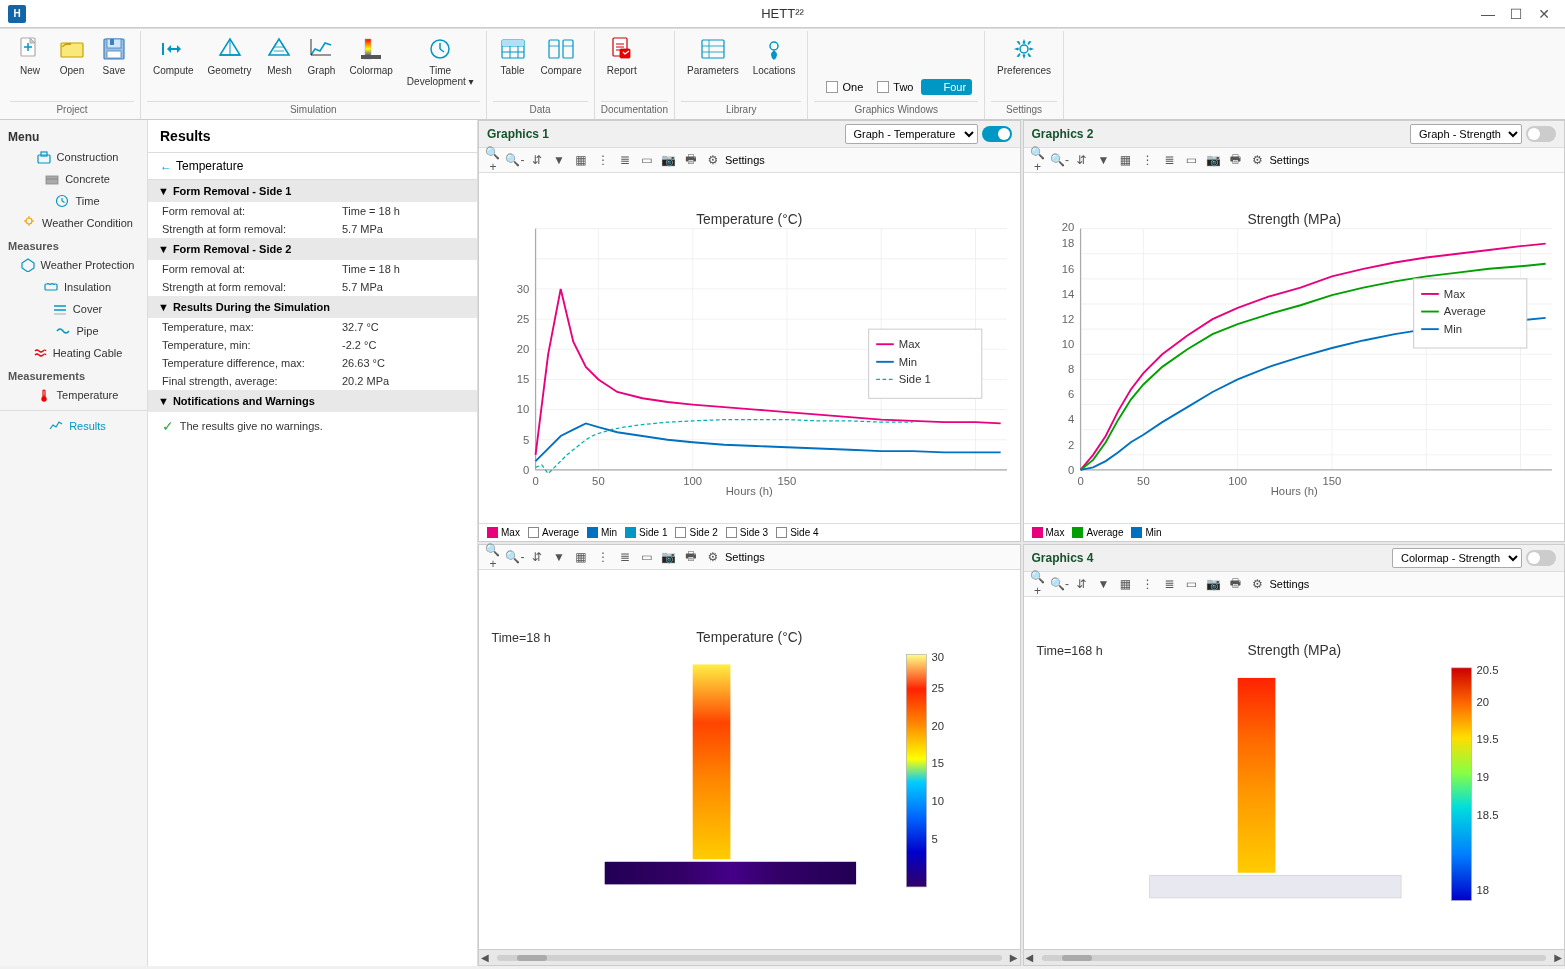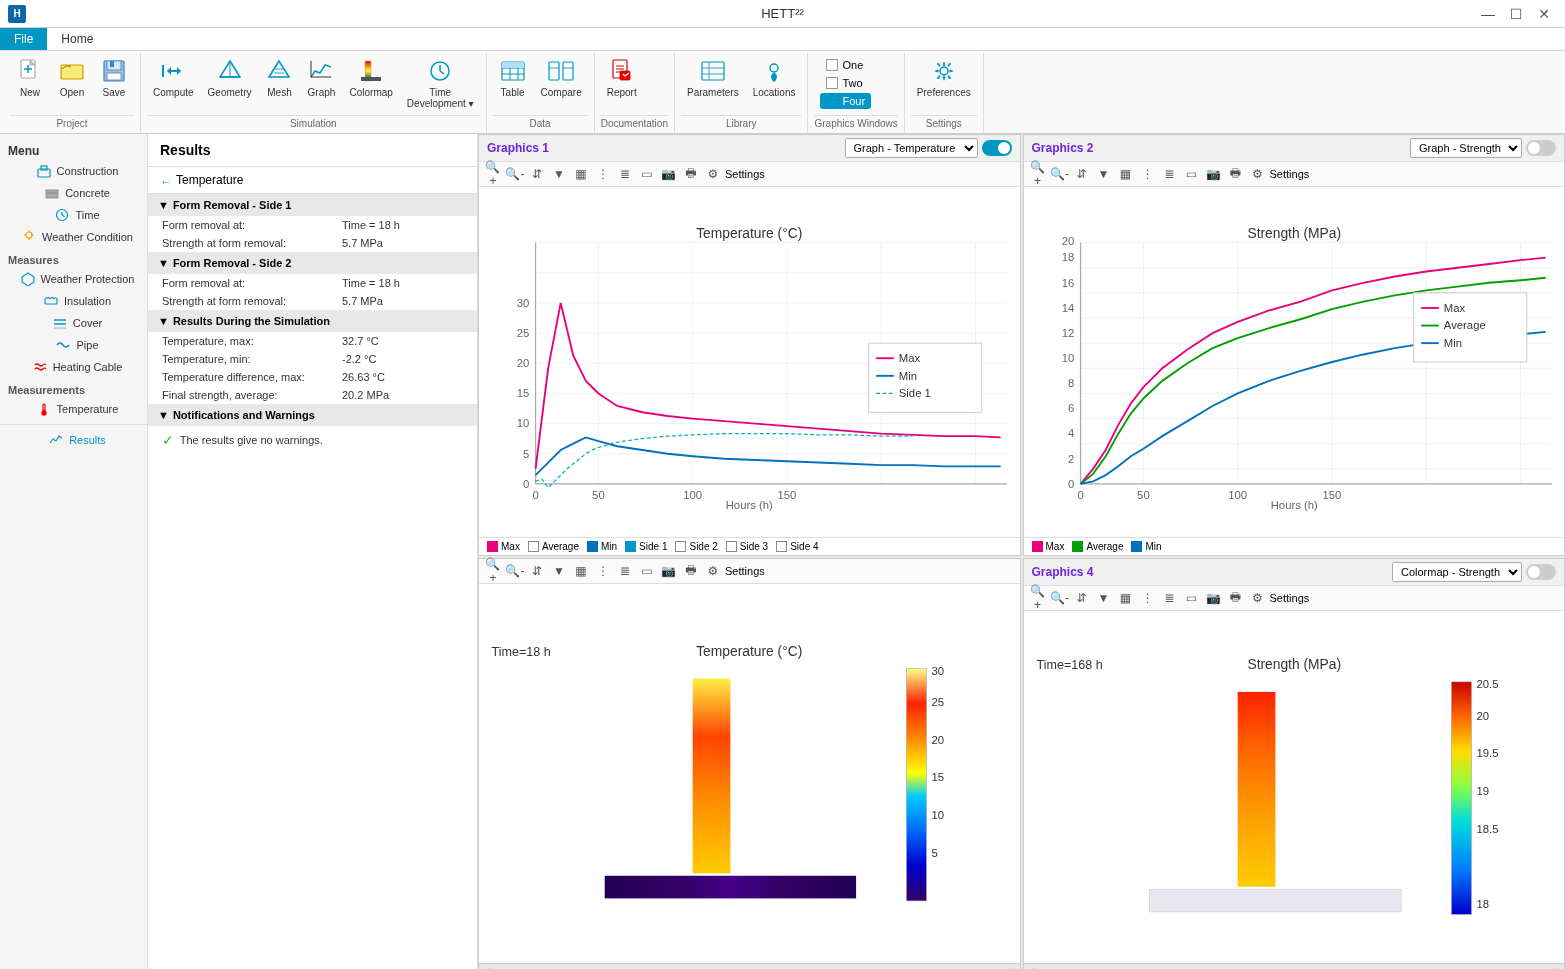--- a/index.html
+++ b/index.html
@@ -46,21 +46,21 @@
     }
     .ribbon-btn {
       display: flex; flex-direction: column; align-items: center; padding: 4px 6px;
       cursor: pointer; border: none; background: transparent; min-width: 40px;
       border-radius: 3px; font-size: 10px; color: #333; gap: 2px;
     }
     .ribbon-btn svg { width: 28px; height: 28px; }
     .ribbon-btn-label { font-size: 10px; text-align: center; }
 
     .ribbon-radio-group {
-      display: flex; flex-direction: column; gap: 2px; padding: 4px 6px; justify-content: center;
+      display: flex; flex-direction: row; gap: 2px; padding: 4px 6px; justify-content: center; margin-top: 44px;
     }
     .ribbon-radio-item {
       display: flex; align-items: center; gap: 4px; font-size: 11px; cursor: pointer;
       padding: 2px 6px; border-radius: 3px; border: none; background: transparent;
     }
     .ribbon-radio-item.selected { background: #0097c4; color: white; }
     .ribbon-check { width: 12px; height: 12px; border: 1px solid #999; background: white; display: inline-block; }
     .ribbon-check.checked { background: #0097c4; border-color: #0097c4; }
 
     
@@ -89,21 +89,21 @@
     .results-row-value { color: #333; }
     .notification { padding: 6px 14px; font-size: 11px; color: #333; display: flex; align-items: center; gap: 6px; }
 
     
     .graphics-area { flex: 1; background: #e8e8e8; display: grid; grid-template-columns: 1fr 1fr; grid-template-rows: 1fr 1fr; gap: 2px; overflow: hidden; }
     .graphics-panel { background: #fff; display: flex; flex-direction: column; border: 1px solid #ccc; }
     .graphics-panel-header {
       display: flex; align-items: center; justify-content: space-between;
       padding: 3px 8px; background: #f0f0f0; border-bottom: 1px solid #ddd; min-height: 26px;
     }
-    .graphics-panel-title { font-size: 12px; font-weight: bold; color: #6d28d9; }
+    .graphics-panel-title { font-size: 12px; font-weight: bold; color: #14532d; }
     .graphics-panel-toolbar-btn {
       width: 20px; height: 20px; border: none; background: transparent; cursor: pointer;
       display: flex; align-items: center; justify-content: center; font-size: 12px; color: #555;
       border-radius: 2px;
     }
     .graphics-panel-body { flex: 1; overflow: hidden; position: relative; }
 
     .checkboxes-row { display: flex; align-items: center; gap: 8px; padding: 3px 8px; border-top: 1px solid #ddd; flex-wrap: wrap; }
     .checkbox-item { display: flex; align-items: center; gap: 3px; font-size: 10px; cursor: pointer; }
     .checkbox-box { width: 11px; height: 11px; border: 1px solid #888; background: white; display: inline-block; }
@@ -144,24 +144,20 @@
   </div>
   <div class="title-bar-title">HETT²²</div>
   <div class="title-bar-controls">
     <button class="title-bar-btn">—</button>
     <button class="title-bar-btn">☐</button>
     <button class="title-bar-btn close">✕</button>
   </div>
 </div>
 
 <div class="ribbon">
-  <div class="ribbon-tabs">
-    <button class="ribbon-tab active">File</button>
-    <button class="ribbon-tab">Home</button>
-  </div>
   <div class="ribbon-content">
 
     <div class="ribbon-group">
       <div class="ribbon-group-items">
         <button class="ribbon-btn">
           <svg viewBox="0 0 28 28" fill="none" xmlns="http://www.w3.org/2000/svg">
             <rect x="5" y="3" width="14" height="18" rx="1" fill="white" stroke="#aaa" stroke-width="1.2"></rect>
             <path d="M14 3 L19 8 L14 8 Z" fill="#ccc" stroke="#aaa" stroke-width="1"></path>
             <line x1="8" y1="12" x2="16" y2="12" stroke="#0097c4" stroke-width="1.5"></line>
             <line x1="12" y1="8" x2="12" y2="16" stroke="#0097c4" stroke-width="1.5"></line>

